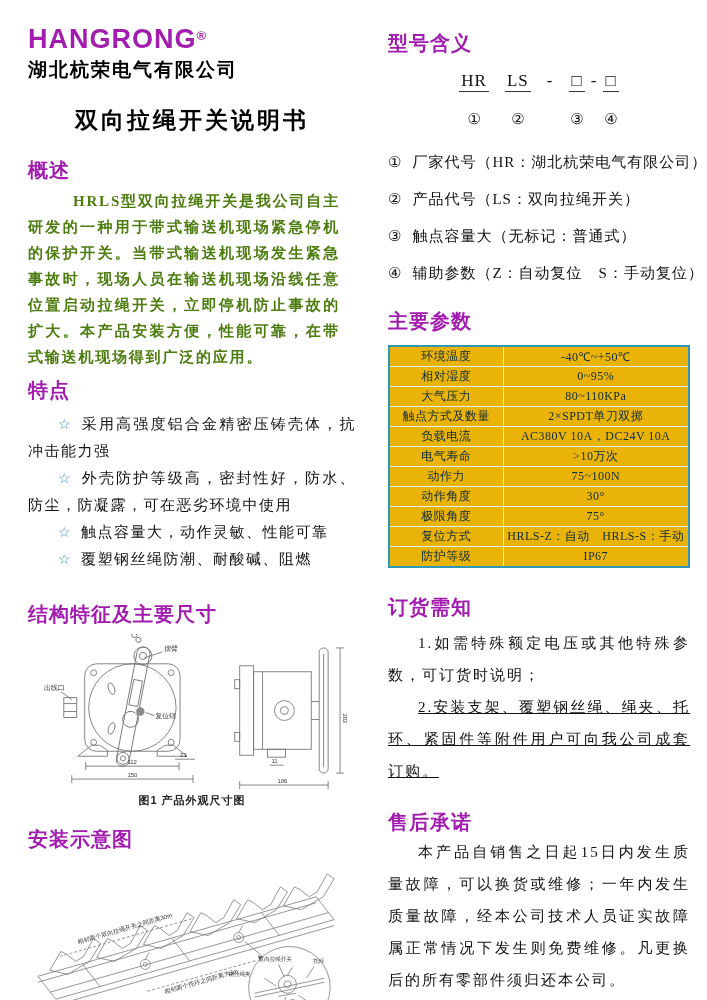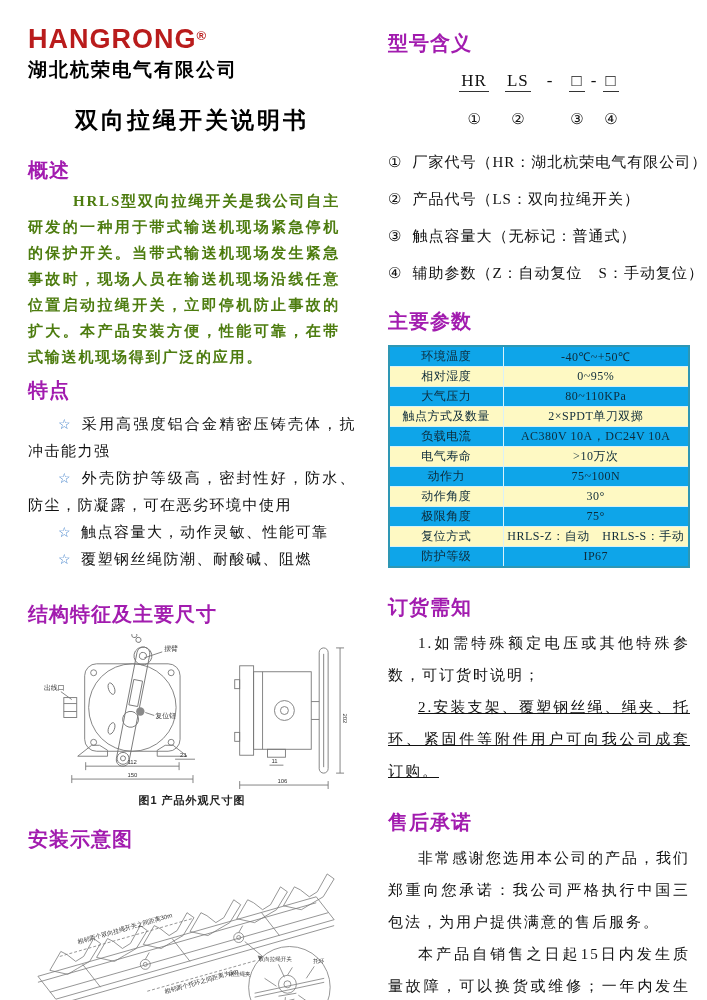--- a/index.html
+++ b/index.html
@@ -6,21 +6,21 @@
   .page{
     width:707px;height:1000px;background:#ffffff;position:relative;
     font-family:"Liberation Serif",serif;color:#1a1a1a;overflow:hidden;
     margin:0 auto;
   }
   .col{position:absolute;top:0;}
   .col-left{left:28px;top:26px;width:328px;}
   .col-right{left:388px;top:30px;width:302px;}
 
   .logo{font-family:"Liberation Sans",sans-serif;font-weight:bold;font-size:27px;
-        color:#b91c1c;letter-spacing:1px;line-height:1;}
+        color:#a21caf;letter-spacing:1px;line-height:1;}
   .logo sup{font-size:13px;vertical-align:8px;}
   .company{font-family:"Liberation Sans",sans-serif;font-weight:bold;font-size:19px;
         letter-spacing:2px;margin-top:4px;color:#000;}
   .doc-title{font-family:"Liberation Sans",sans-serif;font-weight:bold;font-size:23px;
         letter-spacing:3px;text-align:center;margin:22px 0 0 0;color:#000;}
 
   .sec{font-family:Liberation Mono, monospace;font-weight:bold;font-size:20px;
         color:#a21caf;margin:0;letter-spacing:1px;}
 
   .body-p{font-size:15px;line-height:26px;letter-spacing:1.8px;text-align:justify;
@@ -47,22 +47,22 @@
         white-space:nowrap;}
   .model-item .cnum{margin-right:10px;}
 
   
   table.params{width:100%;border-collapse:collapse;margin-top:10px;
         border:2px solid #2e97b4;}
   table.params td{font-size:12px;height:19px;text-align:center;letter-spacing:0.5px;
         color:#0e2b3a;border:1px solid #d9f1f8;padding:0 2px;
         font-family:"Liberation Serif",serif;}
   table.params td.name{width:38%;}
-  tr.light td{background:#0ea5e9;}
-  tr.dark td{background:#fef9c3;}
+  tr.light td{background:#eab308;}
+  tr.dark td{background:#eab308;}
 
   .para-wide{font-size:15px;line-height:32px;letter-spacing:2px;text-align:justify;
         margin:6px 0 0 0;color:#111;}
 
   svg text{font-family:"Liberation Sans",sans-serif;fill:#333;}
 </style>
 </head>
 <body>
 
 <div class="page">
@@ -317,18 +317,17 @@
             <td>IP67</td>
           </tr>
       </tbody>
     </table>
 
     <h2 class="sec" style="margin-top:26px;">订货需知</h2>
     <p class="para-wide indent2">1.如需特殊额定电压或其他特殊参数，可订货时说明；</p>
     <p class="para-wide indent2" style="margin-top:0;text-decoration:underline;">2.安装支架、覆塑钢丝绳、绳夹、托环、紧固件等附件用户可向我公司成套订购。</p>
 
     <h2 class="sec" style="margin-top:22px;">售后承诺</h2>
-    <p class="para-wide indent2">非常感谢您选用本公司的产品，我们郑重向您承诺：我公司严格执行中国三包法，为用户提供满意的售后服务。</p>
     <p class="para-wide indent2" style="margin-top:0;">本产品自销售之日起15日内发生质量故障，可以换货或维修；一年内发生质量故障，经本公司技术人员证实故障属正常情况下发生则免费维修。凡更换后的所有零部件须归还本公司。</p>
 
   </div>
 
 </div>
 
 </body></html>

